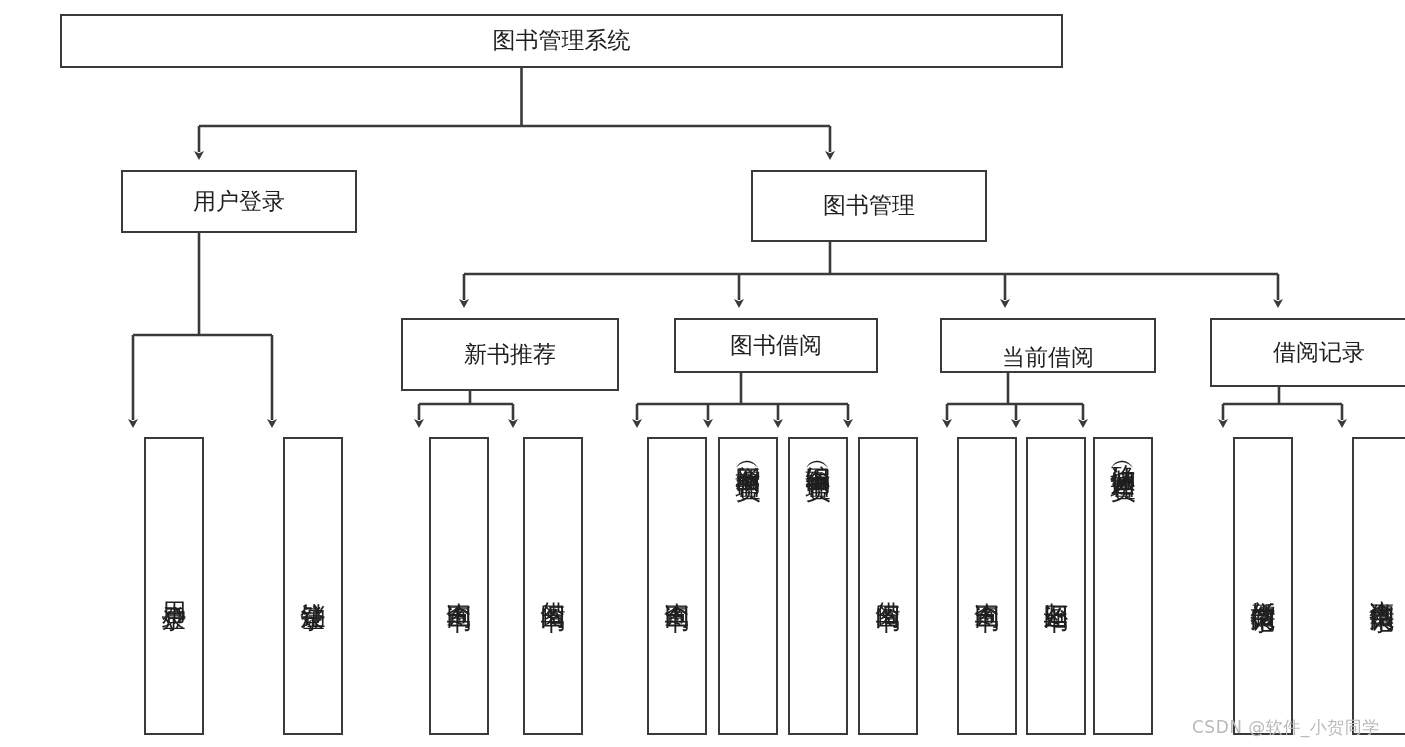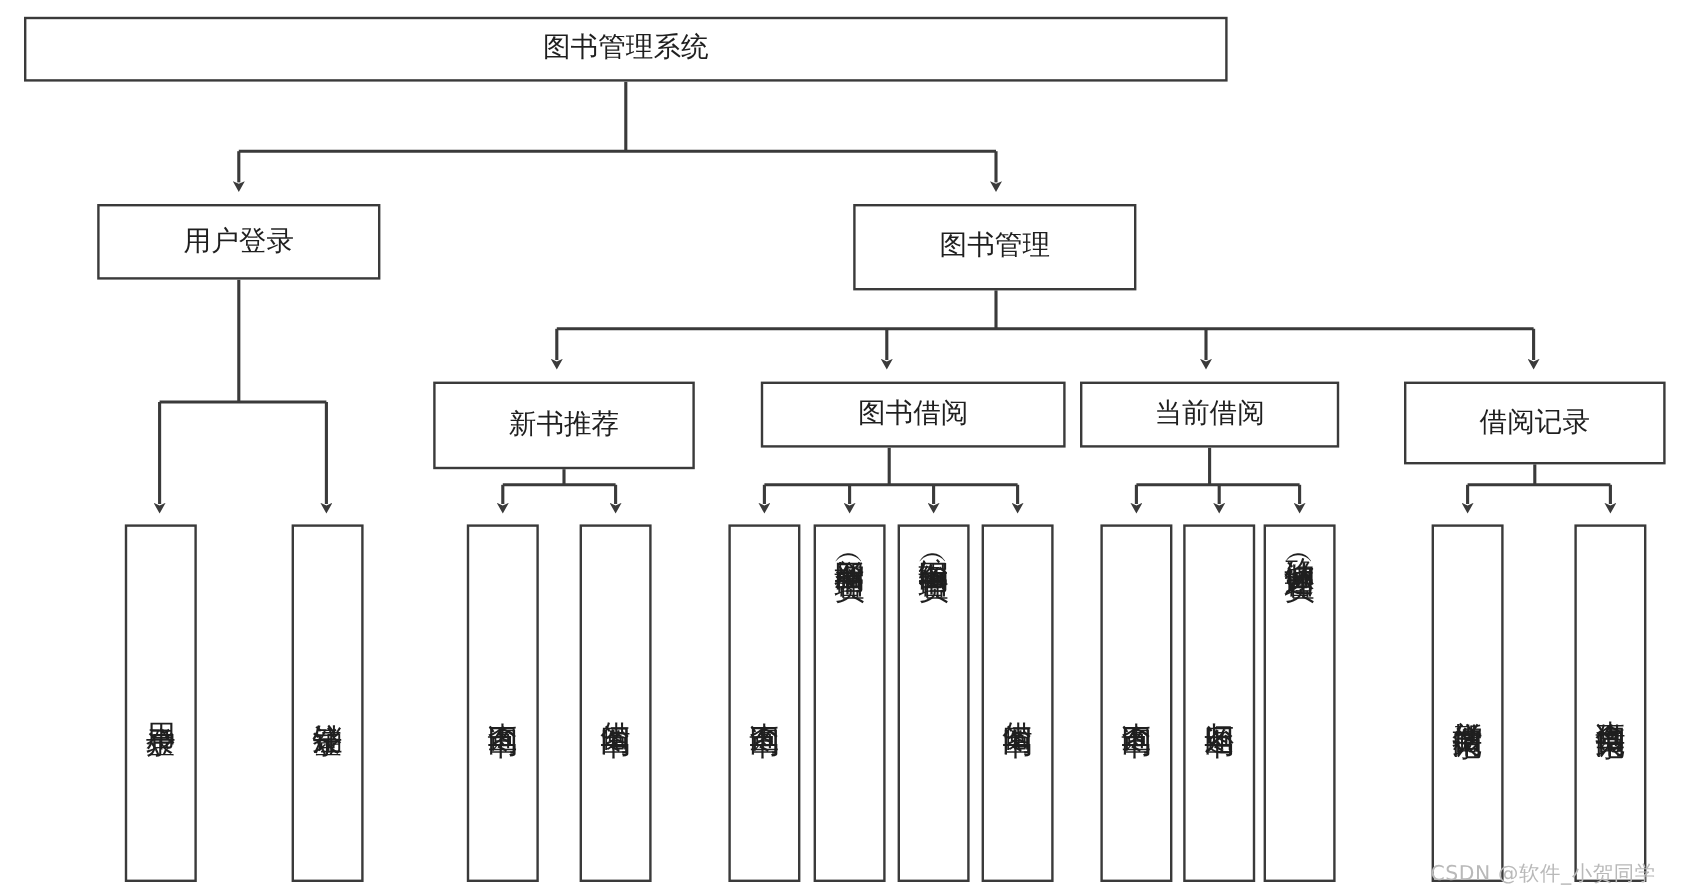--- a/index.html
+++ b/index.html
@@ -29,20 +29,21 @@
   }
   .node {
     position: absolute;
     box-sizing: border-box;
     background: #ffffff;
     border: 2.5px solid #3a3a3a;
     display: flex;
     align-items: center;
     justify-content: center;
     overflow: hidden;
+    margin-left: 40px;
   }
   .node .label {
     color: #1f1f1f;
     text-align: center;
     line-height: 1.18;
     white-space: pre-wrap;
   }
   .node.horizontal .label {
     font-size: 23px;
   }
@@ -137,24 +138,24 @@
   <div class="node horizontal" style="left:81px; top:170px; width:236px; height:63px;">
     <span class="label">用户登录</span>
   </div>
   <div class="node horizontal" style="left:711px; top:170px; width:236px; height:72px;">
     <span class="label">图书管理</span>
   </div>
 
   <div class="node horizontal" style="left:361px; top:318px; width:218px; height:73px;">
     <span class="label">新书推荐</span>
   </div>
-  <div class="node horizontal" style="left:634px; top:318px; width:254px; height:55px;">
+  <div class="node horizontal" style="left:634px; top:318px; width:204px; height:55px;">
     <span class="label">图书借阅</span>
   </div>
-  <div class="node horizontal" style="left:900px; top:318px; width:216px; height:55px;">
+  <div class="node horizontal" style="left:900px; top:318px; width:216px; height:55px;align-items:flex-end;">
     <span class="label">当前借阅</span>
   </div>
   <div class="node horizontal" style="left:1170px; top:318px; width:218px; height:69px;">
     <span class="label">借阅记录</span>
   </div>
 
   <div class="node vertical centered" style="left:104px; top:437px; width:60px; height:298px;">
     <span class="label">用户登录</span>
   </div>
   <div class="node vertical centered" style="left:243px; top:437px; width:60px; height:298px;">

